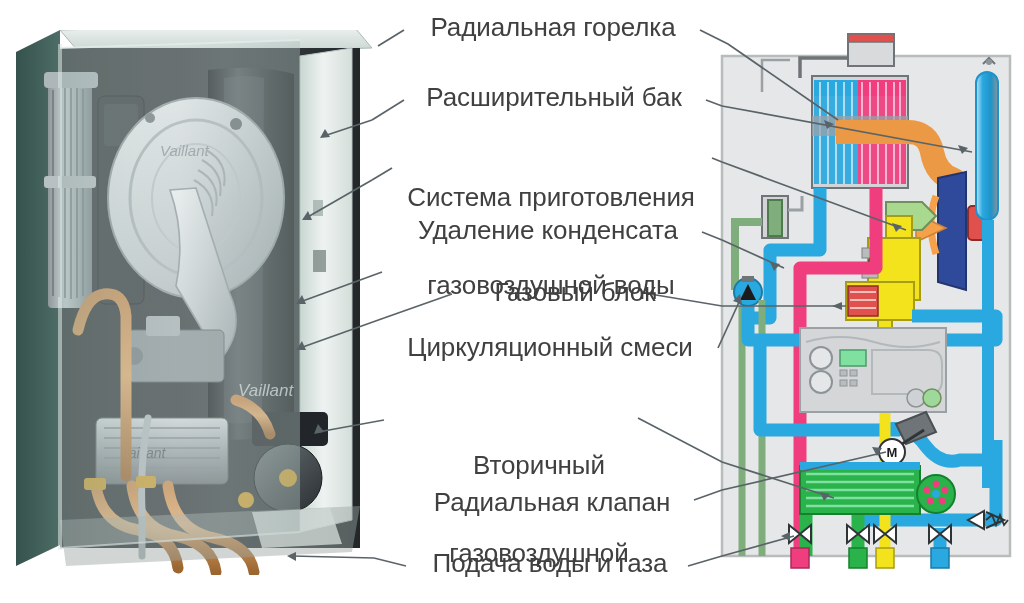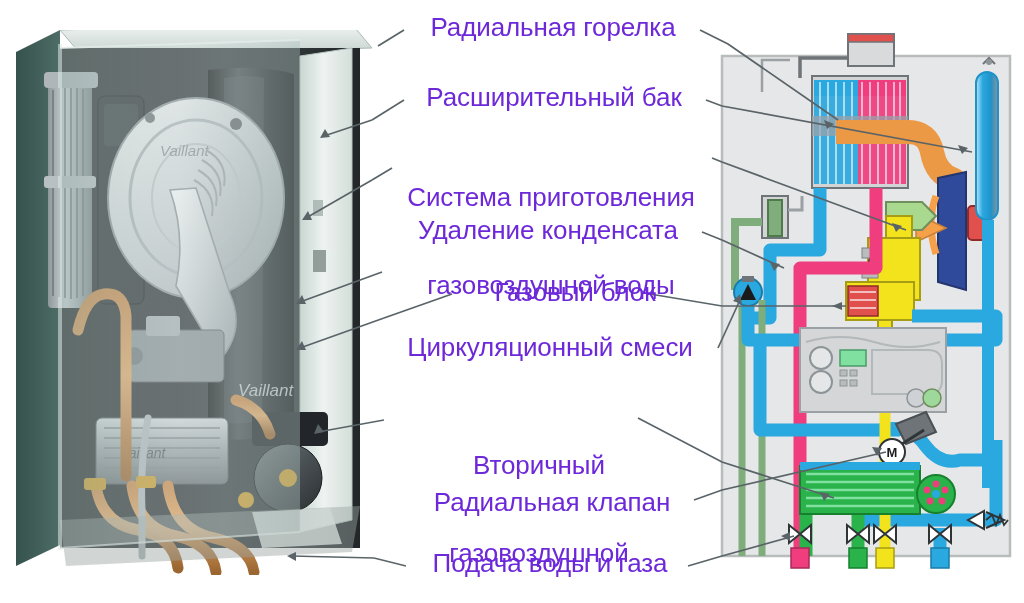--- a/index.html
+++ b/index.html
@@ -10,21 +10,21 @@
   }
   #stage{position:absolute;left:0;top:0;width:1024px;height:603px;background:#fff;}
 
   .layer{position:absolute;left:0;top:0;width:1024px;height:603px;}
   #svg-photo,#svg-schem,#svg-leaders{display:block;}
 
   
   .labels{position:absolute;left:0;top:0;width:1024px;height:603px;pointer-events:none;}
   .lbl{
     position:absolute;
-    color:#6d28d9;
+    color:#404040;
     font-size:26px;
     line-height:1.04;
     white-space:pre;
     letter-spacing:-0.1px;
     text-align:center;
     pointer-events:auto;
   }
   .lbl.two{line-height:1.12;}
 </style>
 </head>

